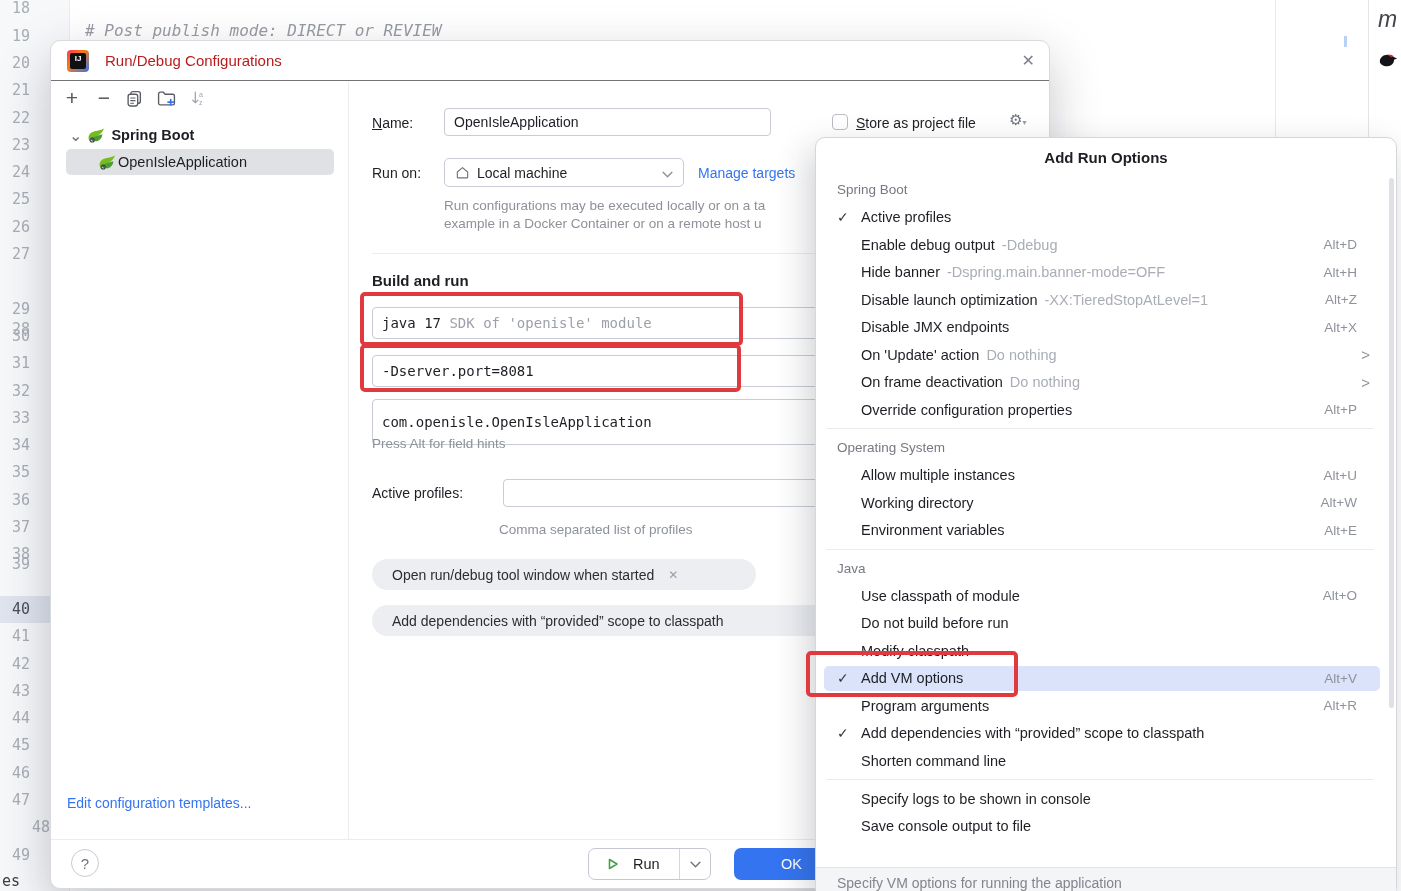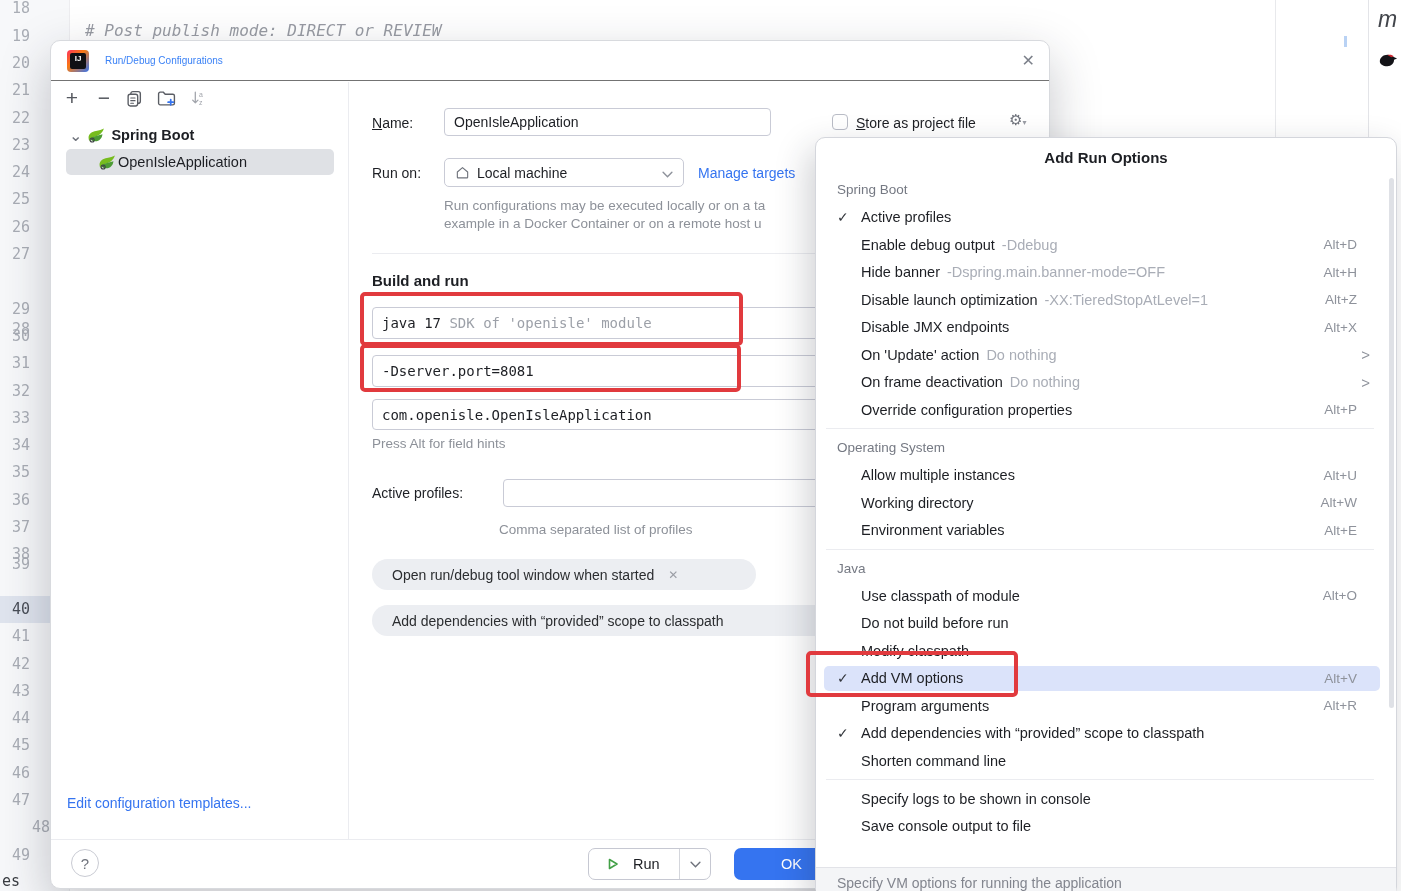--- a/index.html
+++ b/index.html
@@ -25,21 +25,21 @@
 
   
   .dlg { position:absolute; left:50px; top:40px; width:1000px; height:849px; background:#fff;
          border:1px solid #d8dade; border-radius:10px; box-shadow:0 18px 50px rgba(30,35,50,.26); z-index:10; }
   .dlg-title { position:absolute; left:0; top:0; right:0; height:40px; border-bottom:1px solid #737373;
          display:flex; align-items:center; border-radius:10px 10px 0 0; }
   .ij-logo { position:relative; width:22px; height:22px; margin-left:16px; border-radius:4px;
          background:linear-gradient(135deg,#fe315d 0%,#f97a12 40%,#3574f0 100%); }
   .ij-logo .ij-in { position:absolute; left:3px; top:3px; right:3px; bottom:3px; background:#101014; border-radius:2px; }
   .ij-logo .ij-tx { position:absolute; left:0; top:4px; width:100%; text-align:center; color:#fff; font-size:8px; font-weight:bold; }
-  .dlg-title .t { margin-left:16px; font-size:10px; color:#3b82f6; }
+  .dlg-title .t { margin-left:16px; font-size:15px; color:#b91c1c; }
   .dlg-close { position:absolute; right:14px; top:10px; font-size:16px; color:#7c808a; cursor:default; }
   .panel-sep { position:absolute; left:297px; top:41px; width:1px; height:757px; background:#ebecf0; }
   .tb-ic { position:absolute; width:22px; height:22px; display:flex; align-items:center; justify-content:center; }
   .tb-plus  { left:10px; top:46px; font-size:21px; font-weight:300; color:#55585f; }
   .tb-minus { left:42px; top:46px; font-size:21px; font-weight:300; color:#55585f; }
   .tb-copy  { left:72px; top:46px; }
   .tb-folder{ left:104px; top:46px; }
   .tb-sort  { left:136px; top:46px; }
   .tree-group { position:absolute; left:18px; top:81px; height:26px; display:flex; align-items:center; gap:6px; }
   .tree-group .lbl { font-size:14.5px; font-weight:bold; color:#1d1f24; }
@@ -258,21 +258,21 @@
 
     <div class="hr1"></div>
     <div class="sec-h">Build and run</div>
 
     <div class="mono-f" style="top:266px; height:32px;">
       <span>java 17</span><span class="ph"> SDK of 'openisle' module</span>
     </div>
     <div class="mono-f" style="top:314px; height:32px;">
       <span>-Dserver.port=8081</span>
     </div>
-    <div class="mono-f" style="top:358px; height:31px;">
+    <div class="mono-f" style="top:358px; height:46px;">
       <span>com.openisle.OpenIsleApplication</span>
     </div>
     <div class="hint" style="left:321px; top:395px;">Press Alt for field hints</div>
 
     <div class="flabel" style="left:321px; top:444px;">Active profiles:</div>
     <div class="prof-input"></div>
     <div class="hint" style="left:448px; top:481px;">Comma separated list of profiles</div>
 
     <div class="tag" style="top:518px; width:384px;">
       <span>Open run/debug tool window when started</span>

